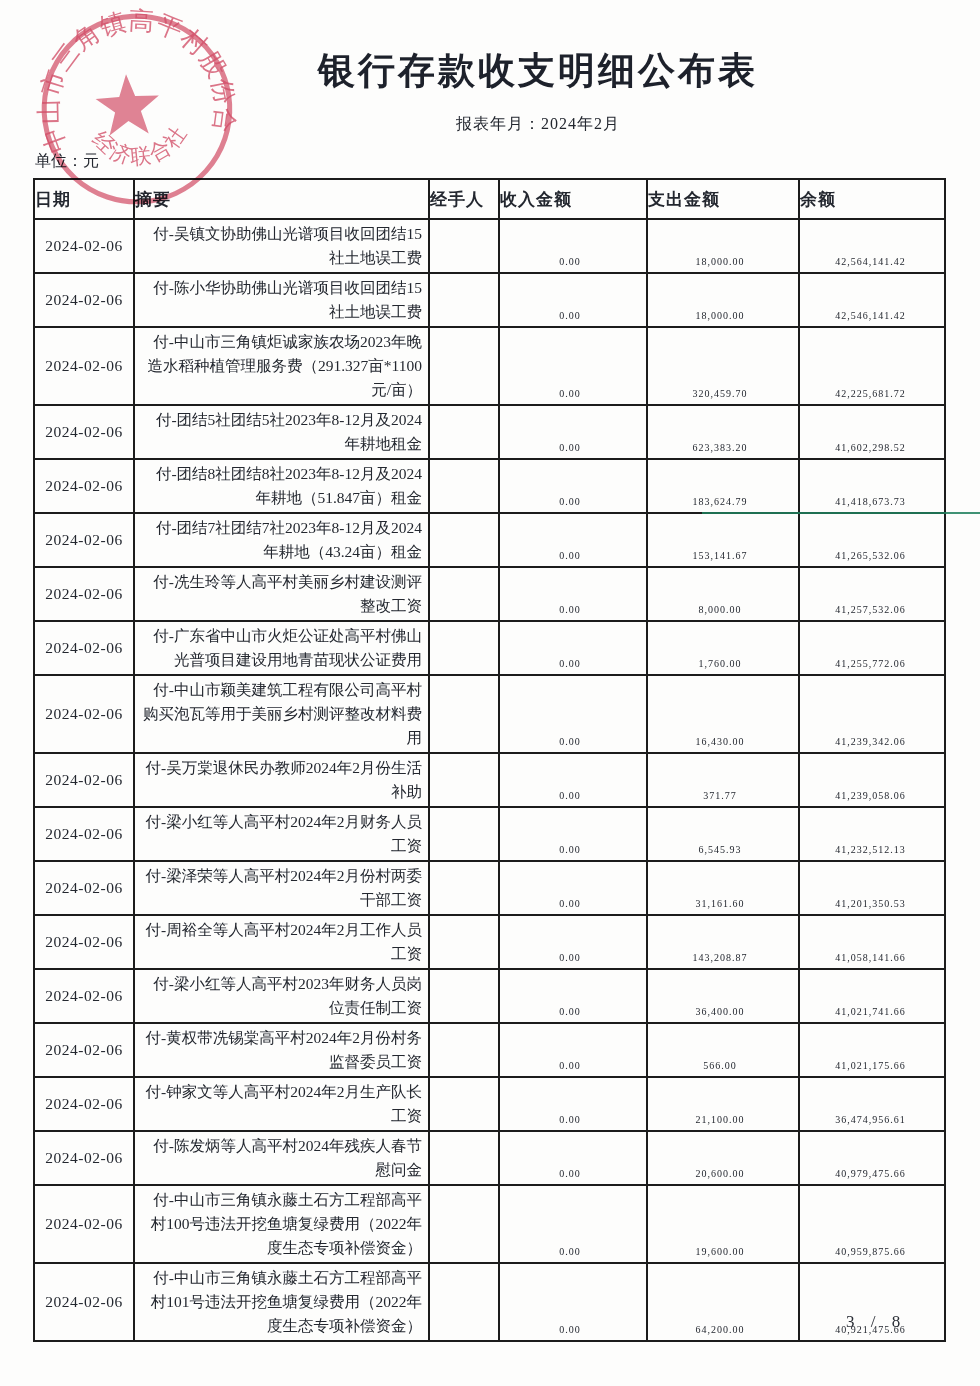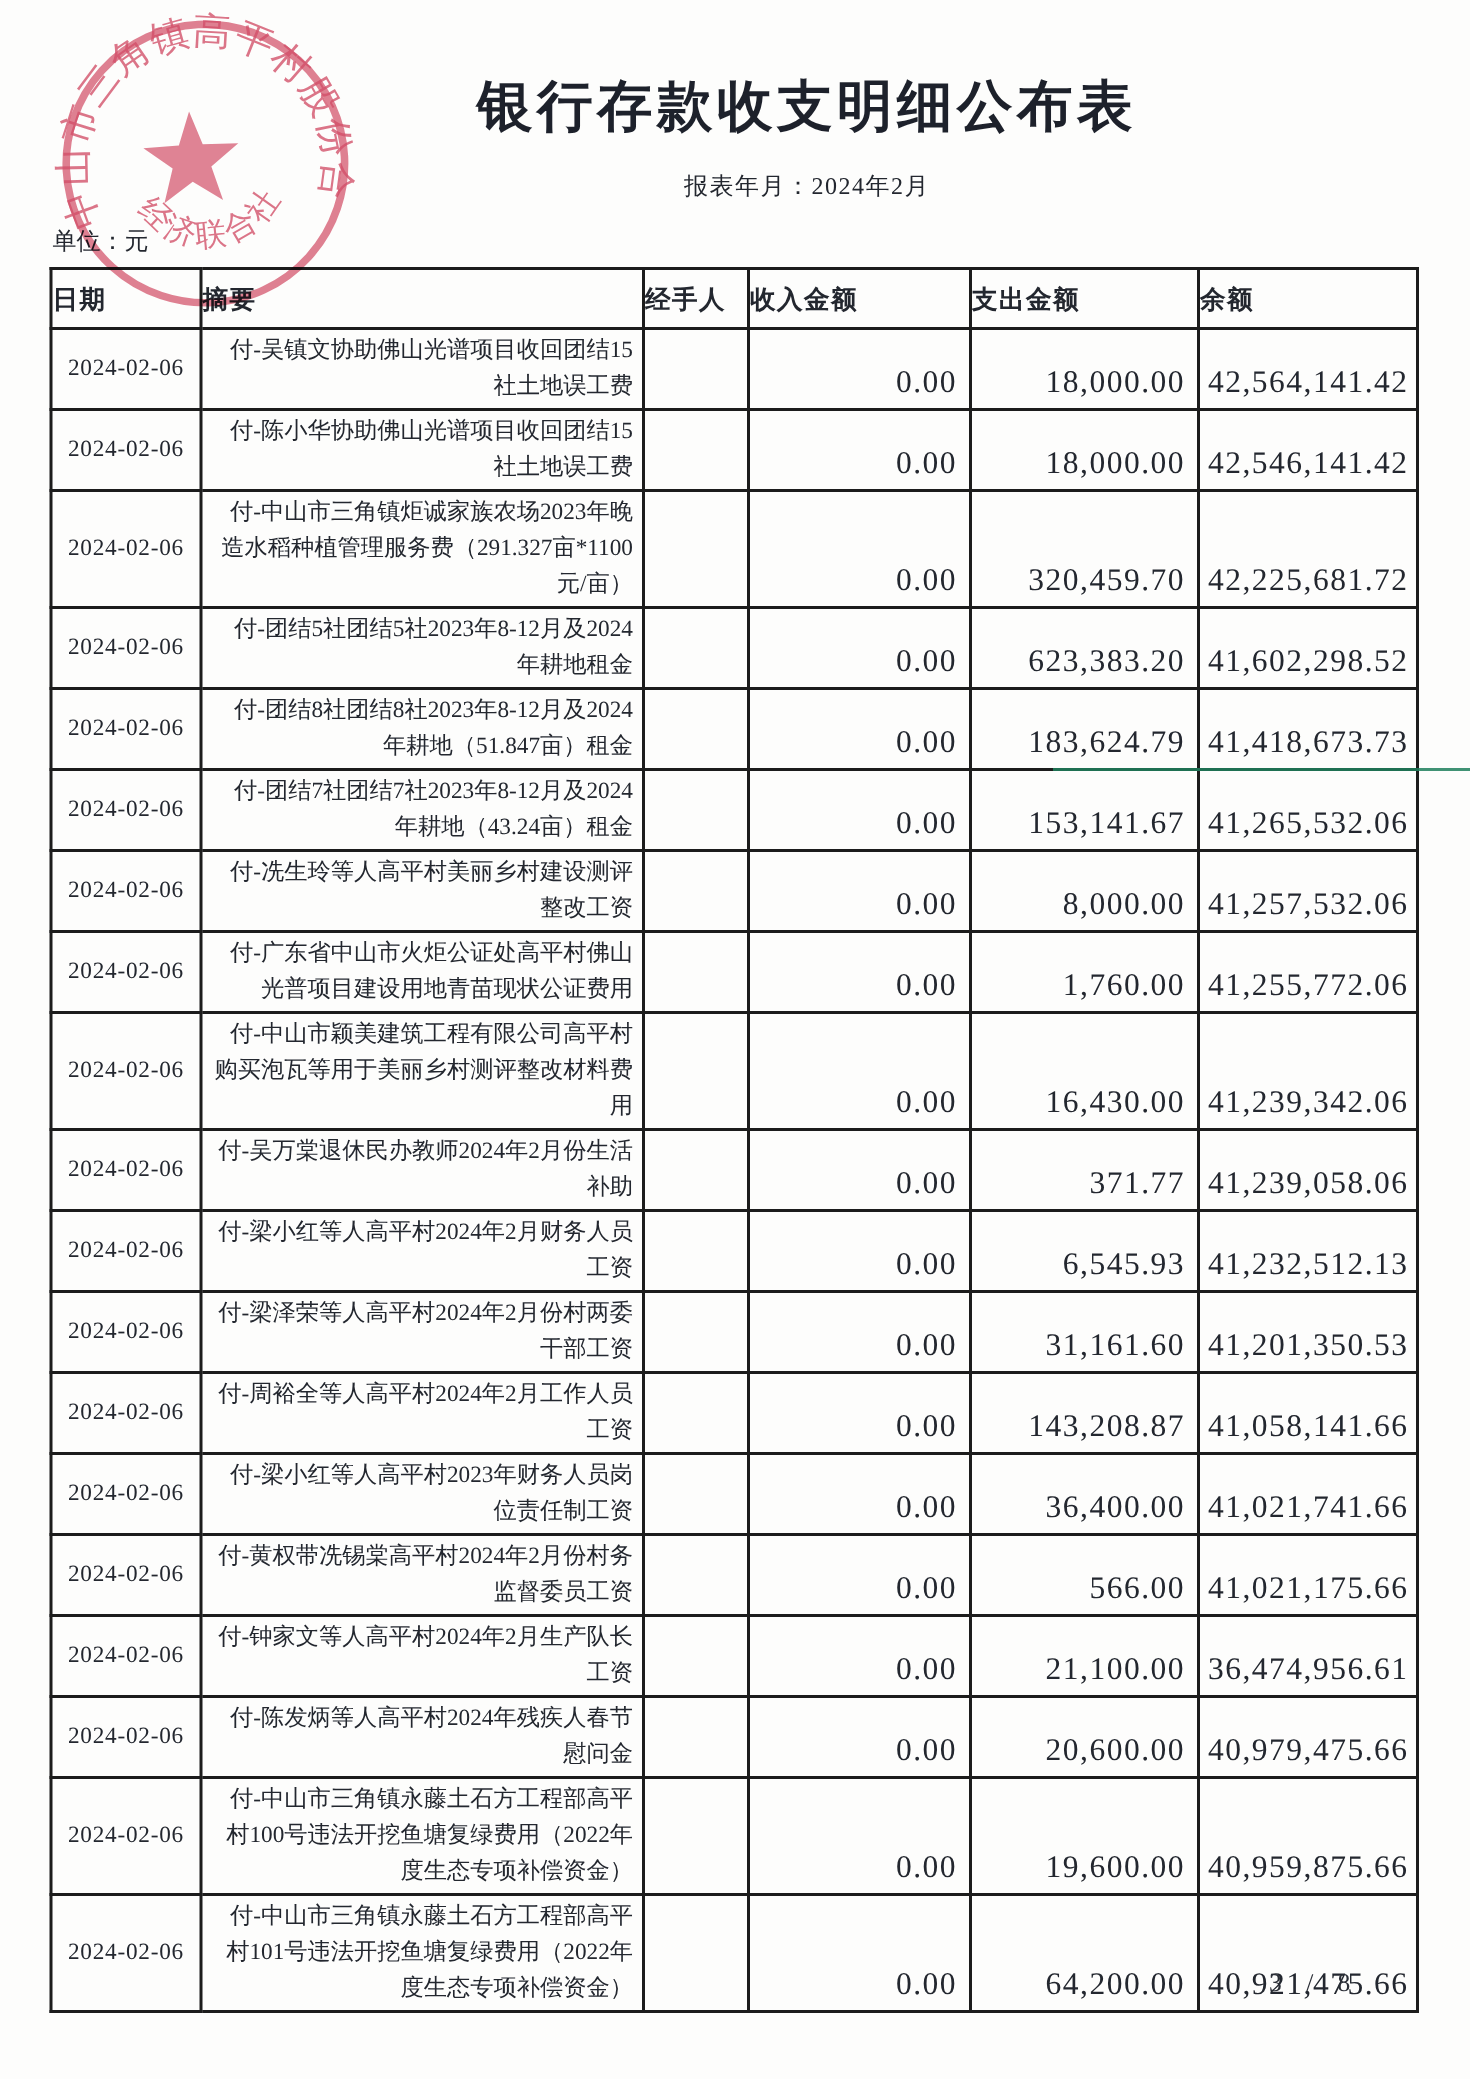--- a/index.html
+++ b/index.html
@@ -48,22 +48,22 @@
     text-align:center; vertical-align:middle;
     font-size:15.5px; letter-spacing:0.5px; white-space:nowrap;margin-top:20px;
   }
   .cell-summary {
     font-size:15.5px; line-height:24px;
     padding:2px 6px 2px 7px;
     text-align:right; vertical-align:middle;
   }
   .cell-handler { }
   .cell-num {
-    text-align:right; vertical-align:bottom;
-    font-size:21px; letter-spacing:1px;
+    text-align:center; vertical-align:bottom;
+    font-size:10px; letter-spacing:1px;
     padding:2px 8px 5px 2px; white-space:nowrap;margin-left:42px;
   }
   .cell-balance { padding-right:5px; }
   
   td.artifact-line { position:relative; }
   td.artifact-line::after {
     content:""; position:absolute;
     left:-98px; width:280px; bottom:-2px; height:2px;
     background:#1f7f5c; opacity:.85;
   }

